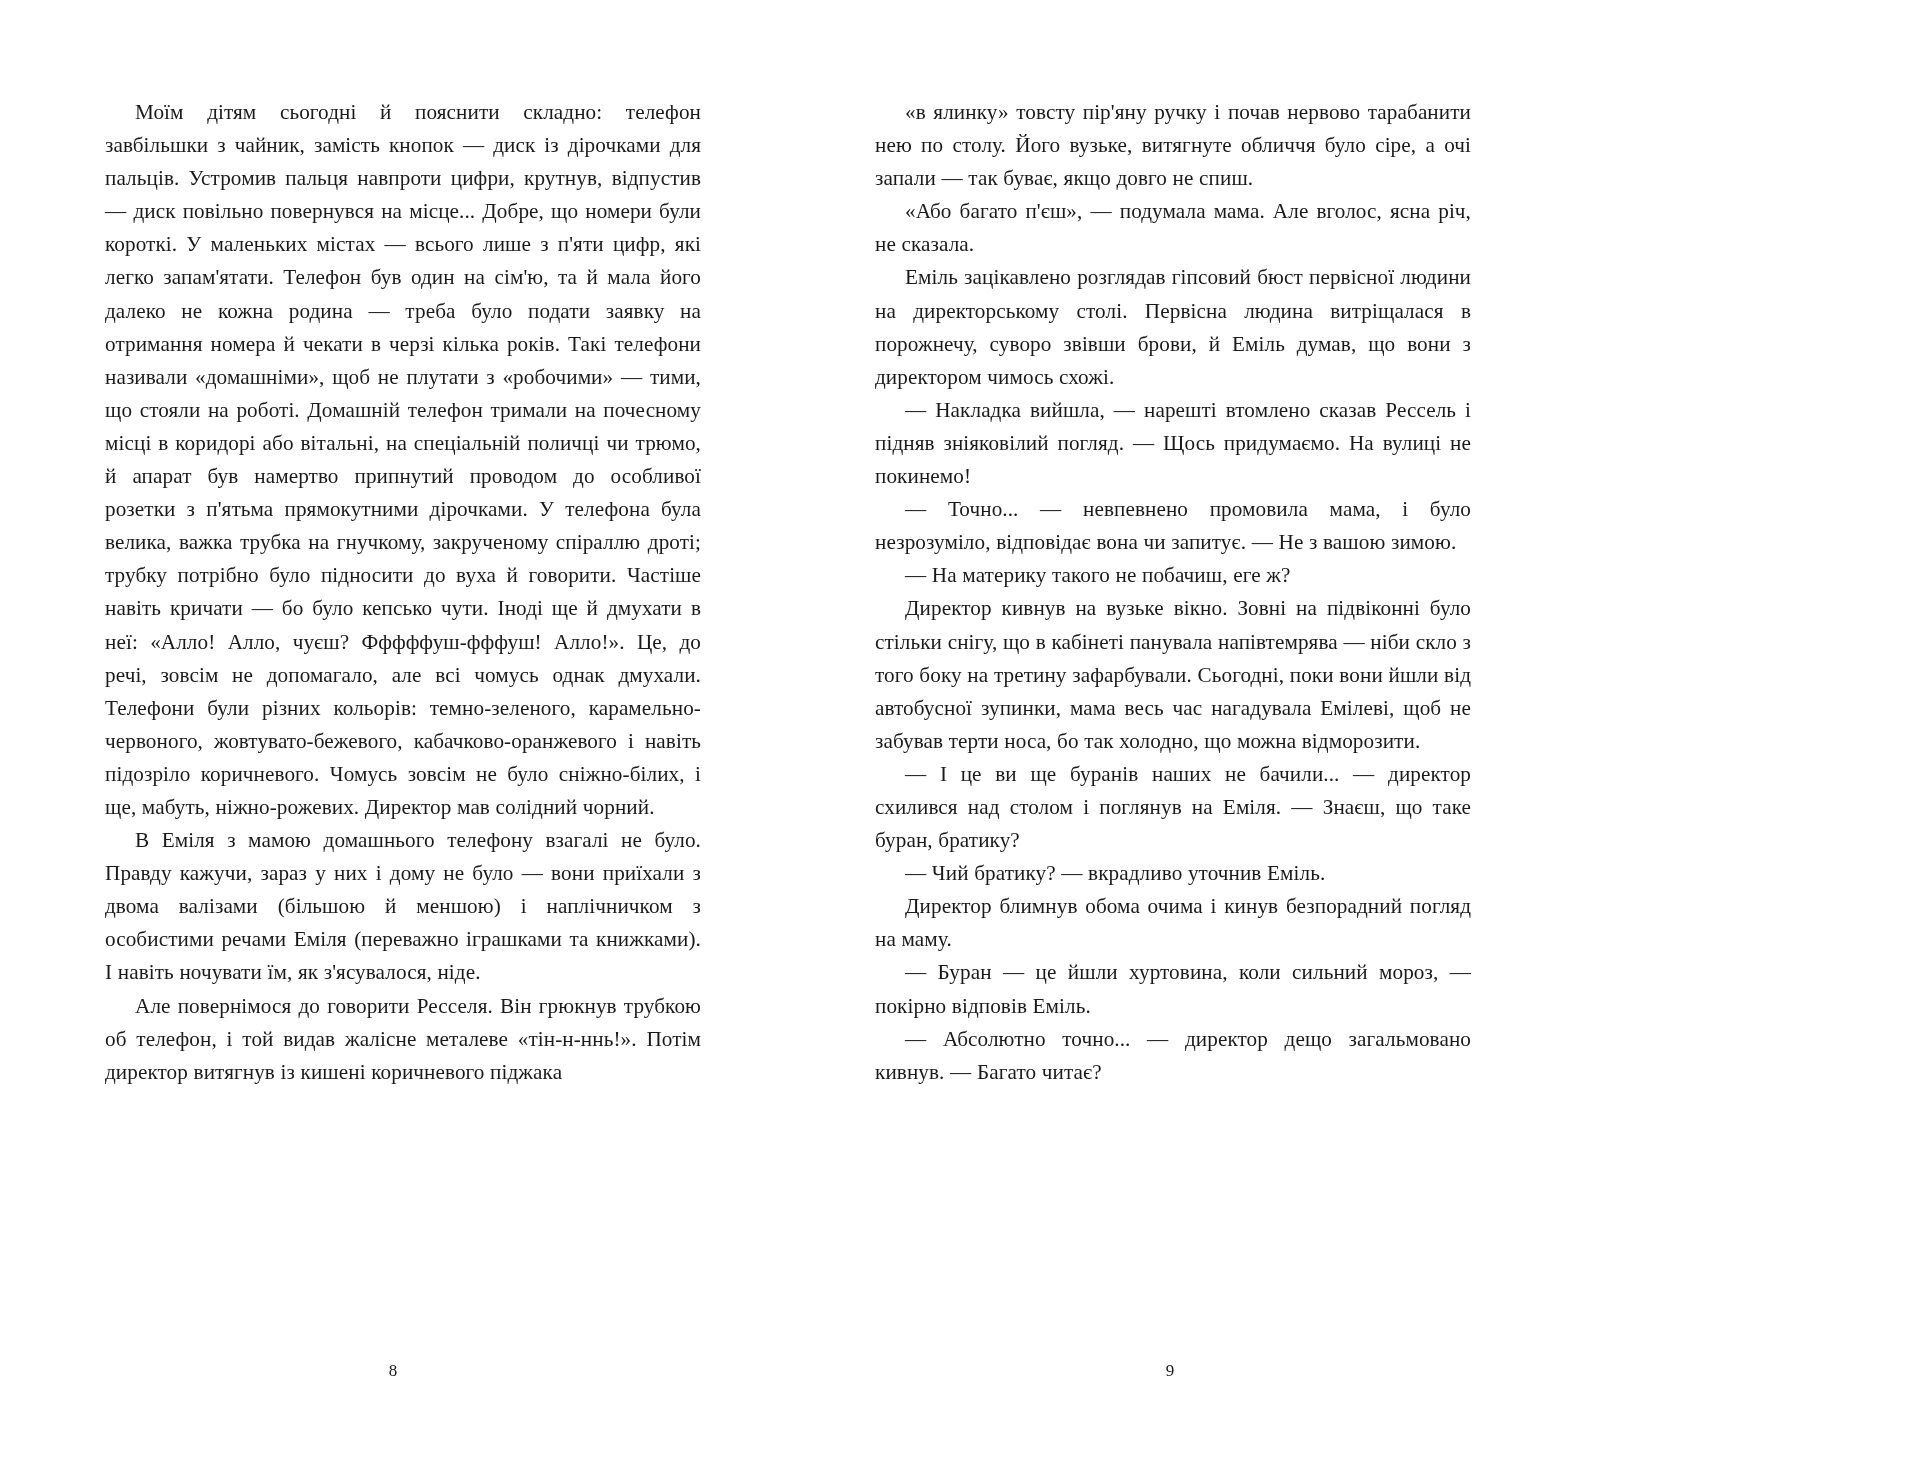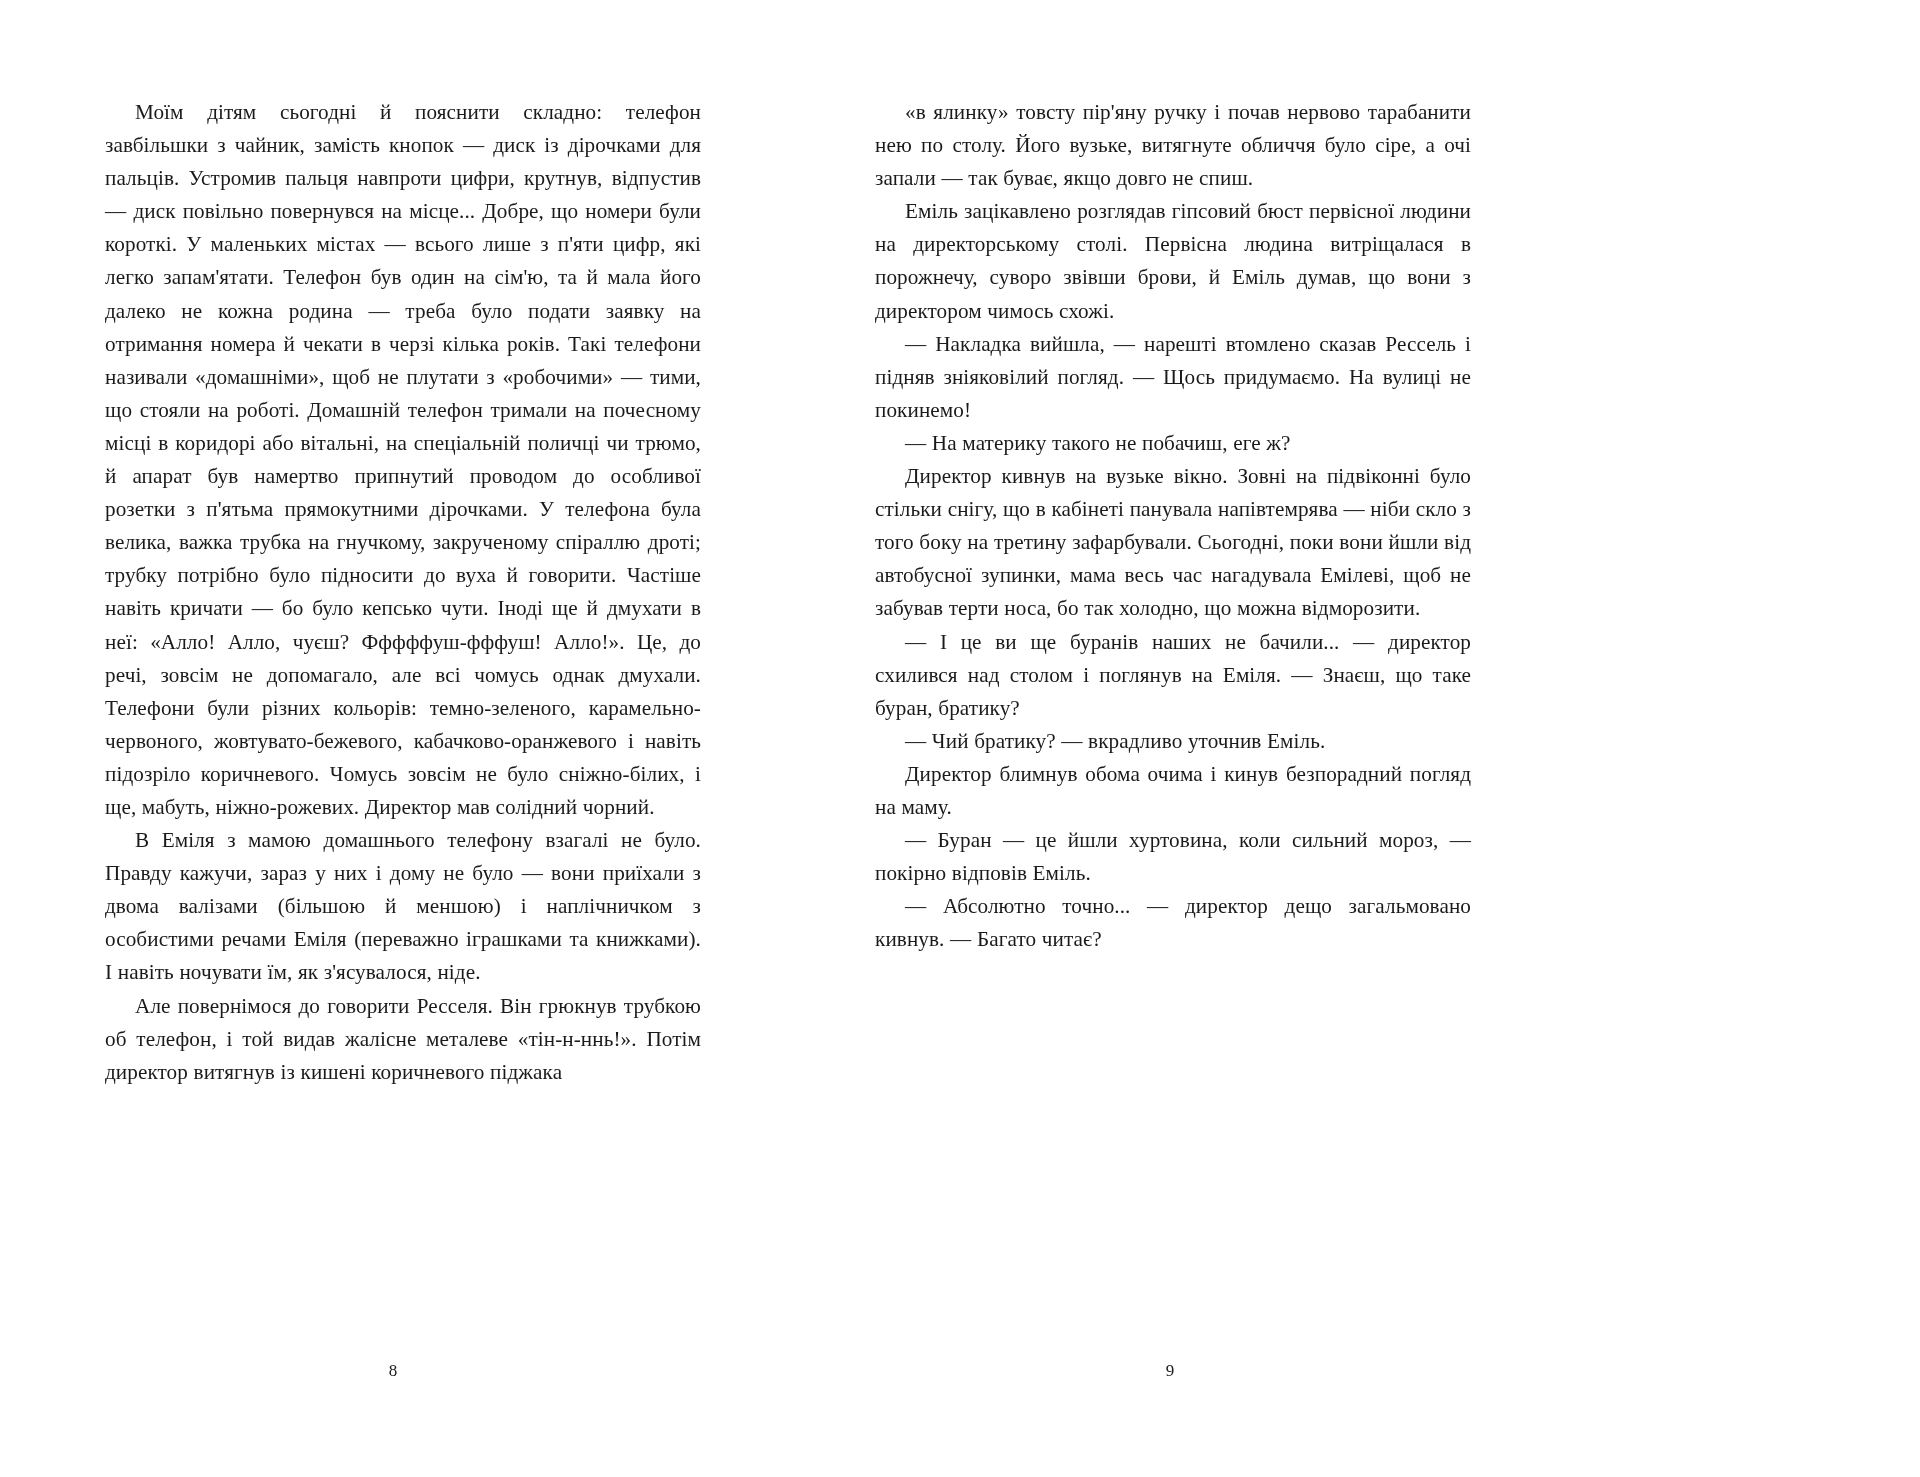--- a/index.html
+++ b/index.html
@@ -73,22 +73,24 @@
       <p>Моїм дітям сьогодні й пояснити складно: телефон завбільшки з чайник, замість кнопок — диск із дірочками для пальців. Устромив пальця навпроти цифри, крутнув, відпустив — диск повільно повернувся на місце... Добре, що номери були короткі. У маленьких містах — всього лише з п'яти цифр, які легко запам'ятати. Телефон був один на сім'ю, та й мала його далеко не кожна родина — треба було подати заявку на отримання номера й чекати в черзі кілька років. Такі телефони називали «домашніми», щоб не плутати з «робочими» — тими, що стояли на роботі. Домашній телефон тримали на почесному місці в коридорі або вітальні, на спеціальній поличці чи трюмо, й апарат був намертво припнутий проводом до особливої розетки з п'ятьма прямокутними дірочками. У телефона була велика, важка трубка на гнучкому, закрученому спіраллю дроті; трубку потрібно було підносити до вуха й говорити. Частіше навіть кричати — бо було кепсько чути. Іноді ще й дмухати в неї: «Алло! Алло, чуєш? Фффффуш-фффуш! Алло!». Це, до речі, зовсім не допомагало, але всі чомусь однак дмухали. Телефони були різних кольорів: темно-зеленого, карамельно-червоного, жовтувато-бежевого, кабачково-оранжевого і навіть підозріло коричневого. Чомусь зовсім не було сніжно-білих, і ще, мабуть, ніжно-рожевих. Директор мав солідний чорний.</p>
       <p>В Еміля з мамою домашнього телефону взагалі не було. Правду кажучи, зараз у них і дому не було — вони приїхали з двома валізами (більшою й меншою) і наплічничком з особистими речами Еміля (переважно іграшками та книжками). І навіть ночувати їм, як з'ясувалося, ніде.</p>
       <p>Але повернімося до говорити Ресселя. Він грюкнув трубкою об телефон, і той видав жалісне металеве «тін-н-ннь!». Потім директор витягнув із кишені коричневого піджака</p>
     </div>
     <div class="folio">8</div>
   </div>
 
   <div class="page page-right">
     <div class="textblock">
       <p>«в ялинку» товсту пір'яну ручку і почав нервово тарабанити нею по столу. Його вузьке, витягнуте обличчя було сіре, а очі запали — так буває, якщо довго не спиш.</p>
+      <p>«Або багато п'єш», — подумала мама. Але вголос, ясна річ, не сказала.</p>
       <p>Еміль зацікавлено розглядав гіпсовий бюст первісної людини на директорському столі. Первісна людина витріщалася в порожнечу, суворо звівши брови, й Еміль думав, що вони з директором чимось схожі.</p>
       <p>— Накладка вийшла, — нарешті втомлено сказав Рессель і підняв зніяковілий погляд. — Щось придумаємо. На вулиці не покинемо!</p>
+      <p>— Точно... — невпевнено промовила мама, і було незрозуміло, відповідає вона чи запитує. — Не з вашою зимою.</p>
       <p>— На материку такого не побачиш, еге ж?</p>
       <p>Директор кивнув на вузьке вікно. Зовні на підвіконні було стільки снігу, що в кабінеті панувала напівтемрява — ніби скло з того боку на третину зафарбували. Сьогодні, поки вони йшли від автобусної зупинки, мама весь час нагадувала Емілеві, щоб не забував терти носа, бо так холодно, що можна відморозити.</p>
       <p>— І це ви ще буранів наших не бачили... — директор схилився над столом і поглянув на Еміля. — Знаєш, що таке буран, братику?</p>
       <p>— Чий братику? — вкрадливо уточнив Еміль.</p>
       <p>Директор блимнув обома очима і кинув безпорадний погляд на маму.</p>
       <p>— Буран — це йшли хуртовина, коли сильний мороз, — покірно відповів Еміль.</p>
       <p>— Абсолютно точно... — директор дещо загальмовано кивнув. — Багато читає?</p>
     </div>
     <div class="folio">9</div>
   </div>

